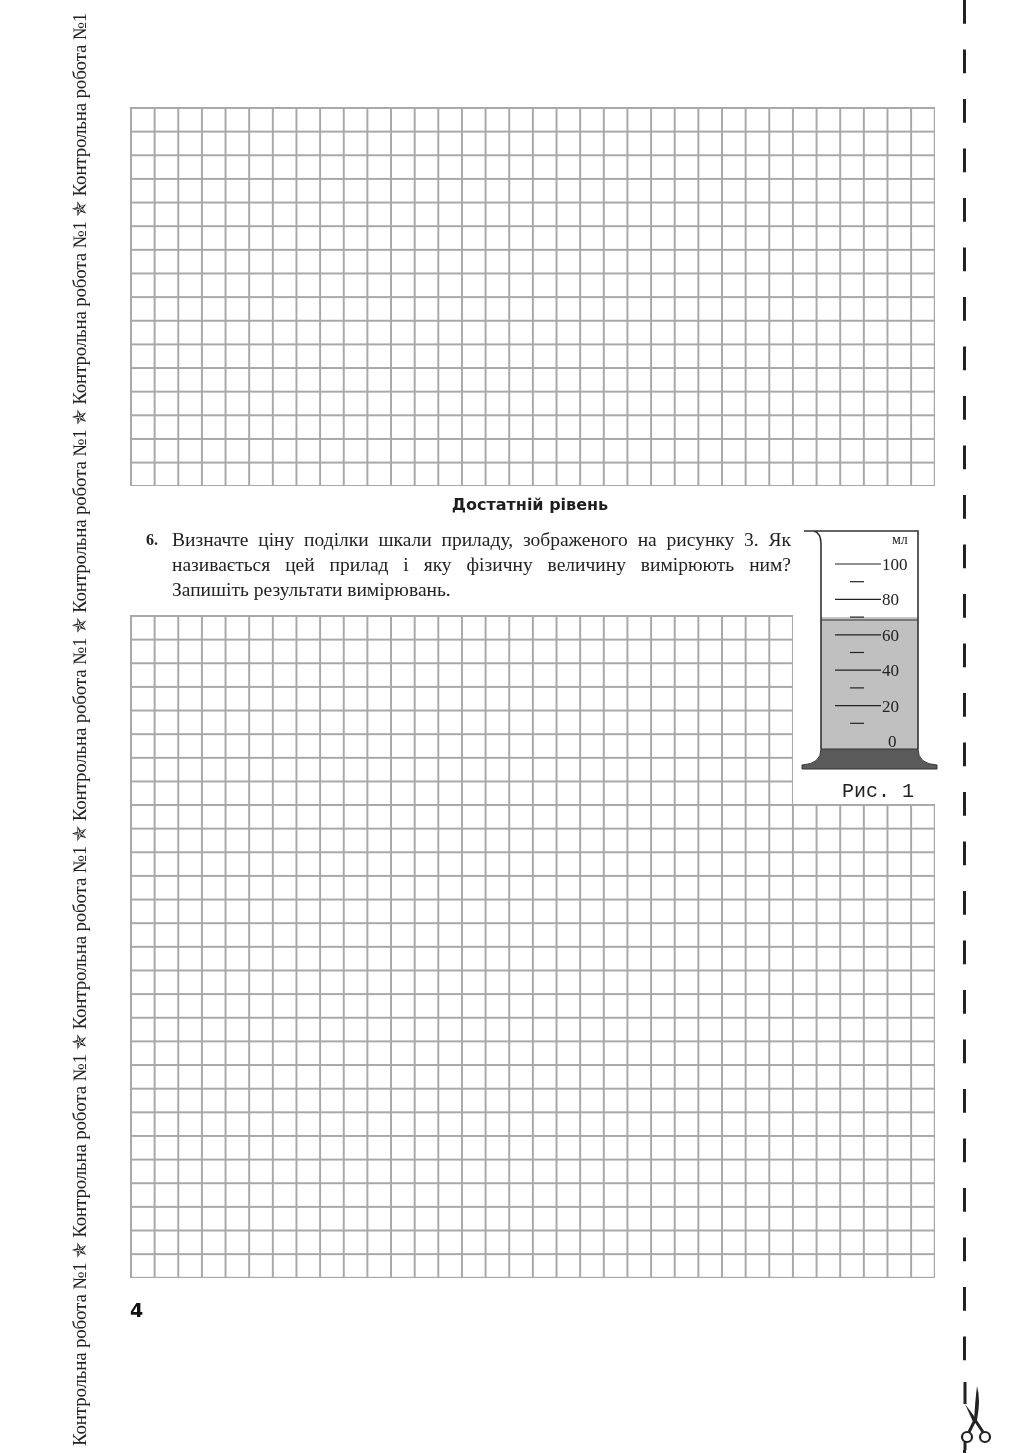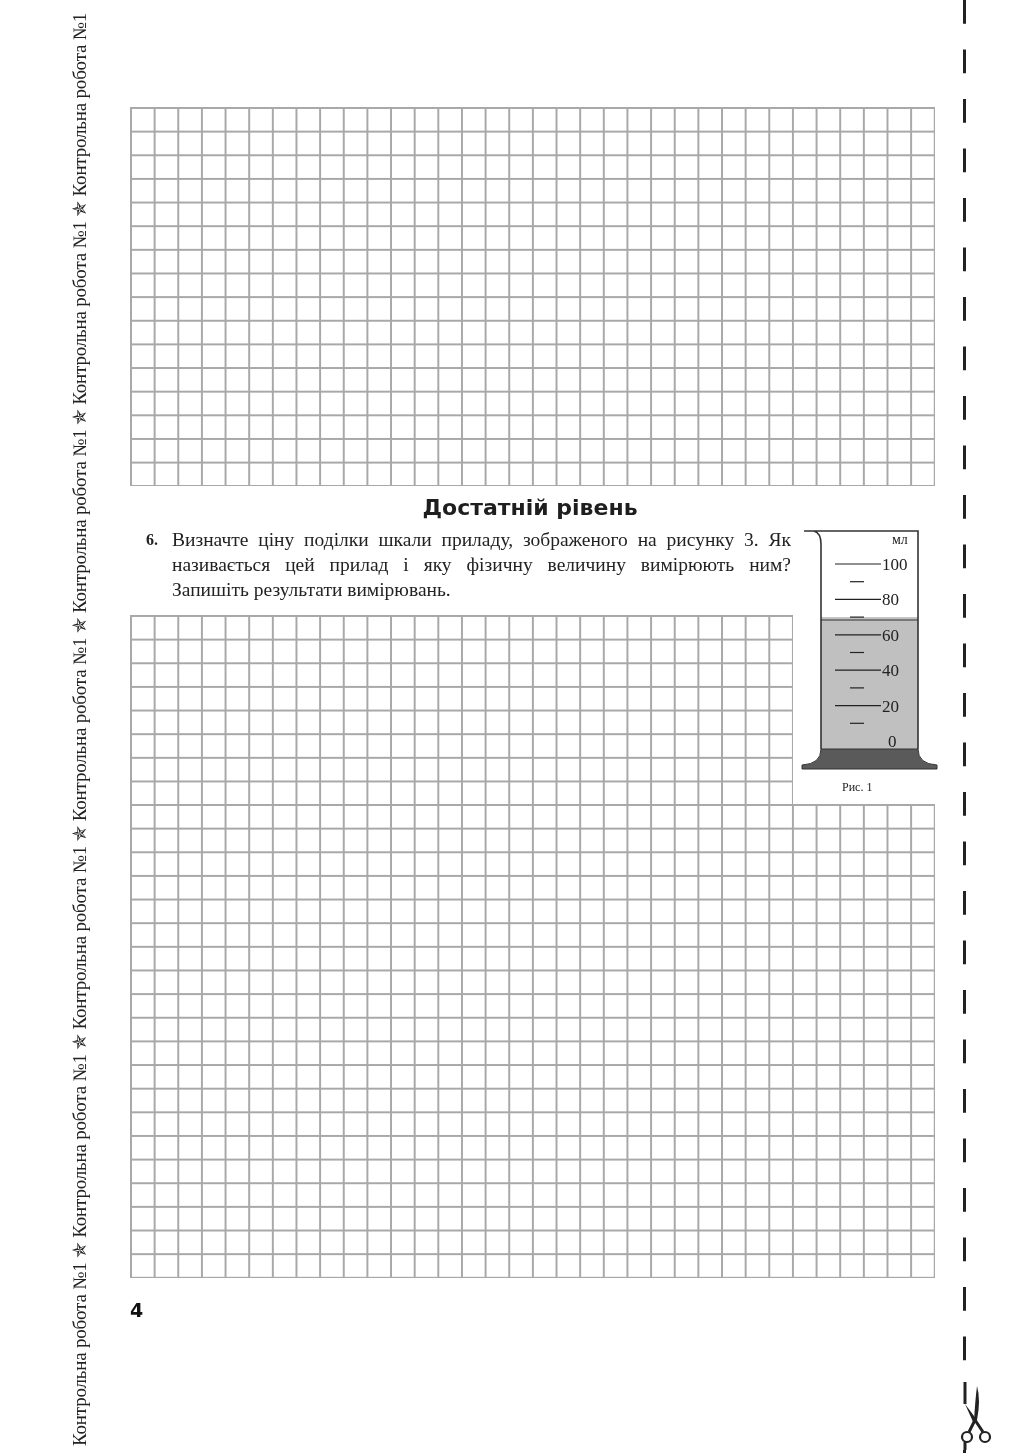--- a/index.html
+++ b/index.html
@@ -26,36 +26,36 @@
       border-bottom: 1.5px solid #a8a8a8;
       box-sizing: content-box;
     }
     #grid-top { left: 130px; top: 107px; width: 804px; height: 378px; }
     #grid-bottom-narrow { left: 130px; top: 615px; width: 662px; height: 189px; border-bottom: none; }
     #grid-bottom-wide { left: 130px; top: 804px; width: 804px; height: 473px; }
 
     .section-title {
       position: absolute; left: 380px; top: 495px; width: 300px; text-align: center;
       font-family: "DejaVu Sans", "Liberation Sans", sans-serif;
-      font-weight: bold; font-size: 22px; color: #1e1e1e;
+      font-weight: bold; font-size: 16px; color: #1e1e1e;
     }
     .question {
       position: absolute; left: 146px; top: 527px; width: 645px;
       font-family: "Liberation Serif", serif; font-size: 19.5px; line-height: 25px;
       color: #222;
     }
     .question .num {
       position: absolute; left: 0; top: 0; font-weight: bold; font-size: 16px;
     }
     .question .text { margin-left: 26px; text-align: justify; display: block; }
 
     .figure { position: absolute; left: 800px; top: 528px; width: 140px; height: 280px; }
     .fig-caption {
       position: absolute; left: 842px; top: 780px;
-      font-family: Liberation Serif, serif; font-size: 12px; color: #222;
+      font-family: Liberation Mono, monospace; font-size: 20px; color: #222;
     }
     .page-number {
       position: absolute; left: 130px; top: 1299px;
       font-family: "DejaVu Sans", "Liberation Sans", sans-serif;
       font-weight: bold; font-size: 19px; color: #111;
     }
     .cut-line {
       position: absolute; left: 963px; top: 0; width: 3px; height: 1453px;
       background-image: linear-gradient(to bottom, #222 24px, transparent 24px);
       background-size: 3px 49.5px;

